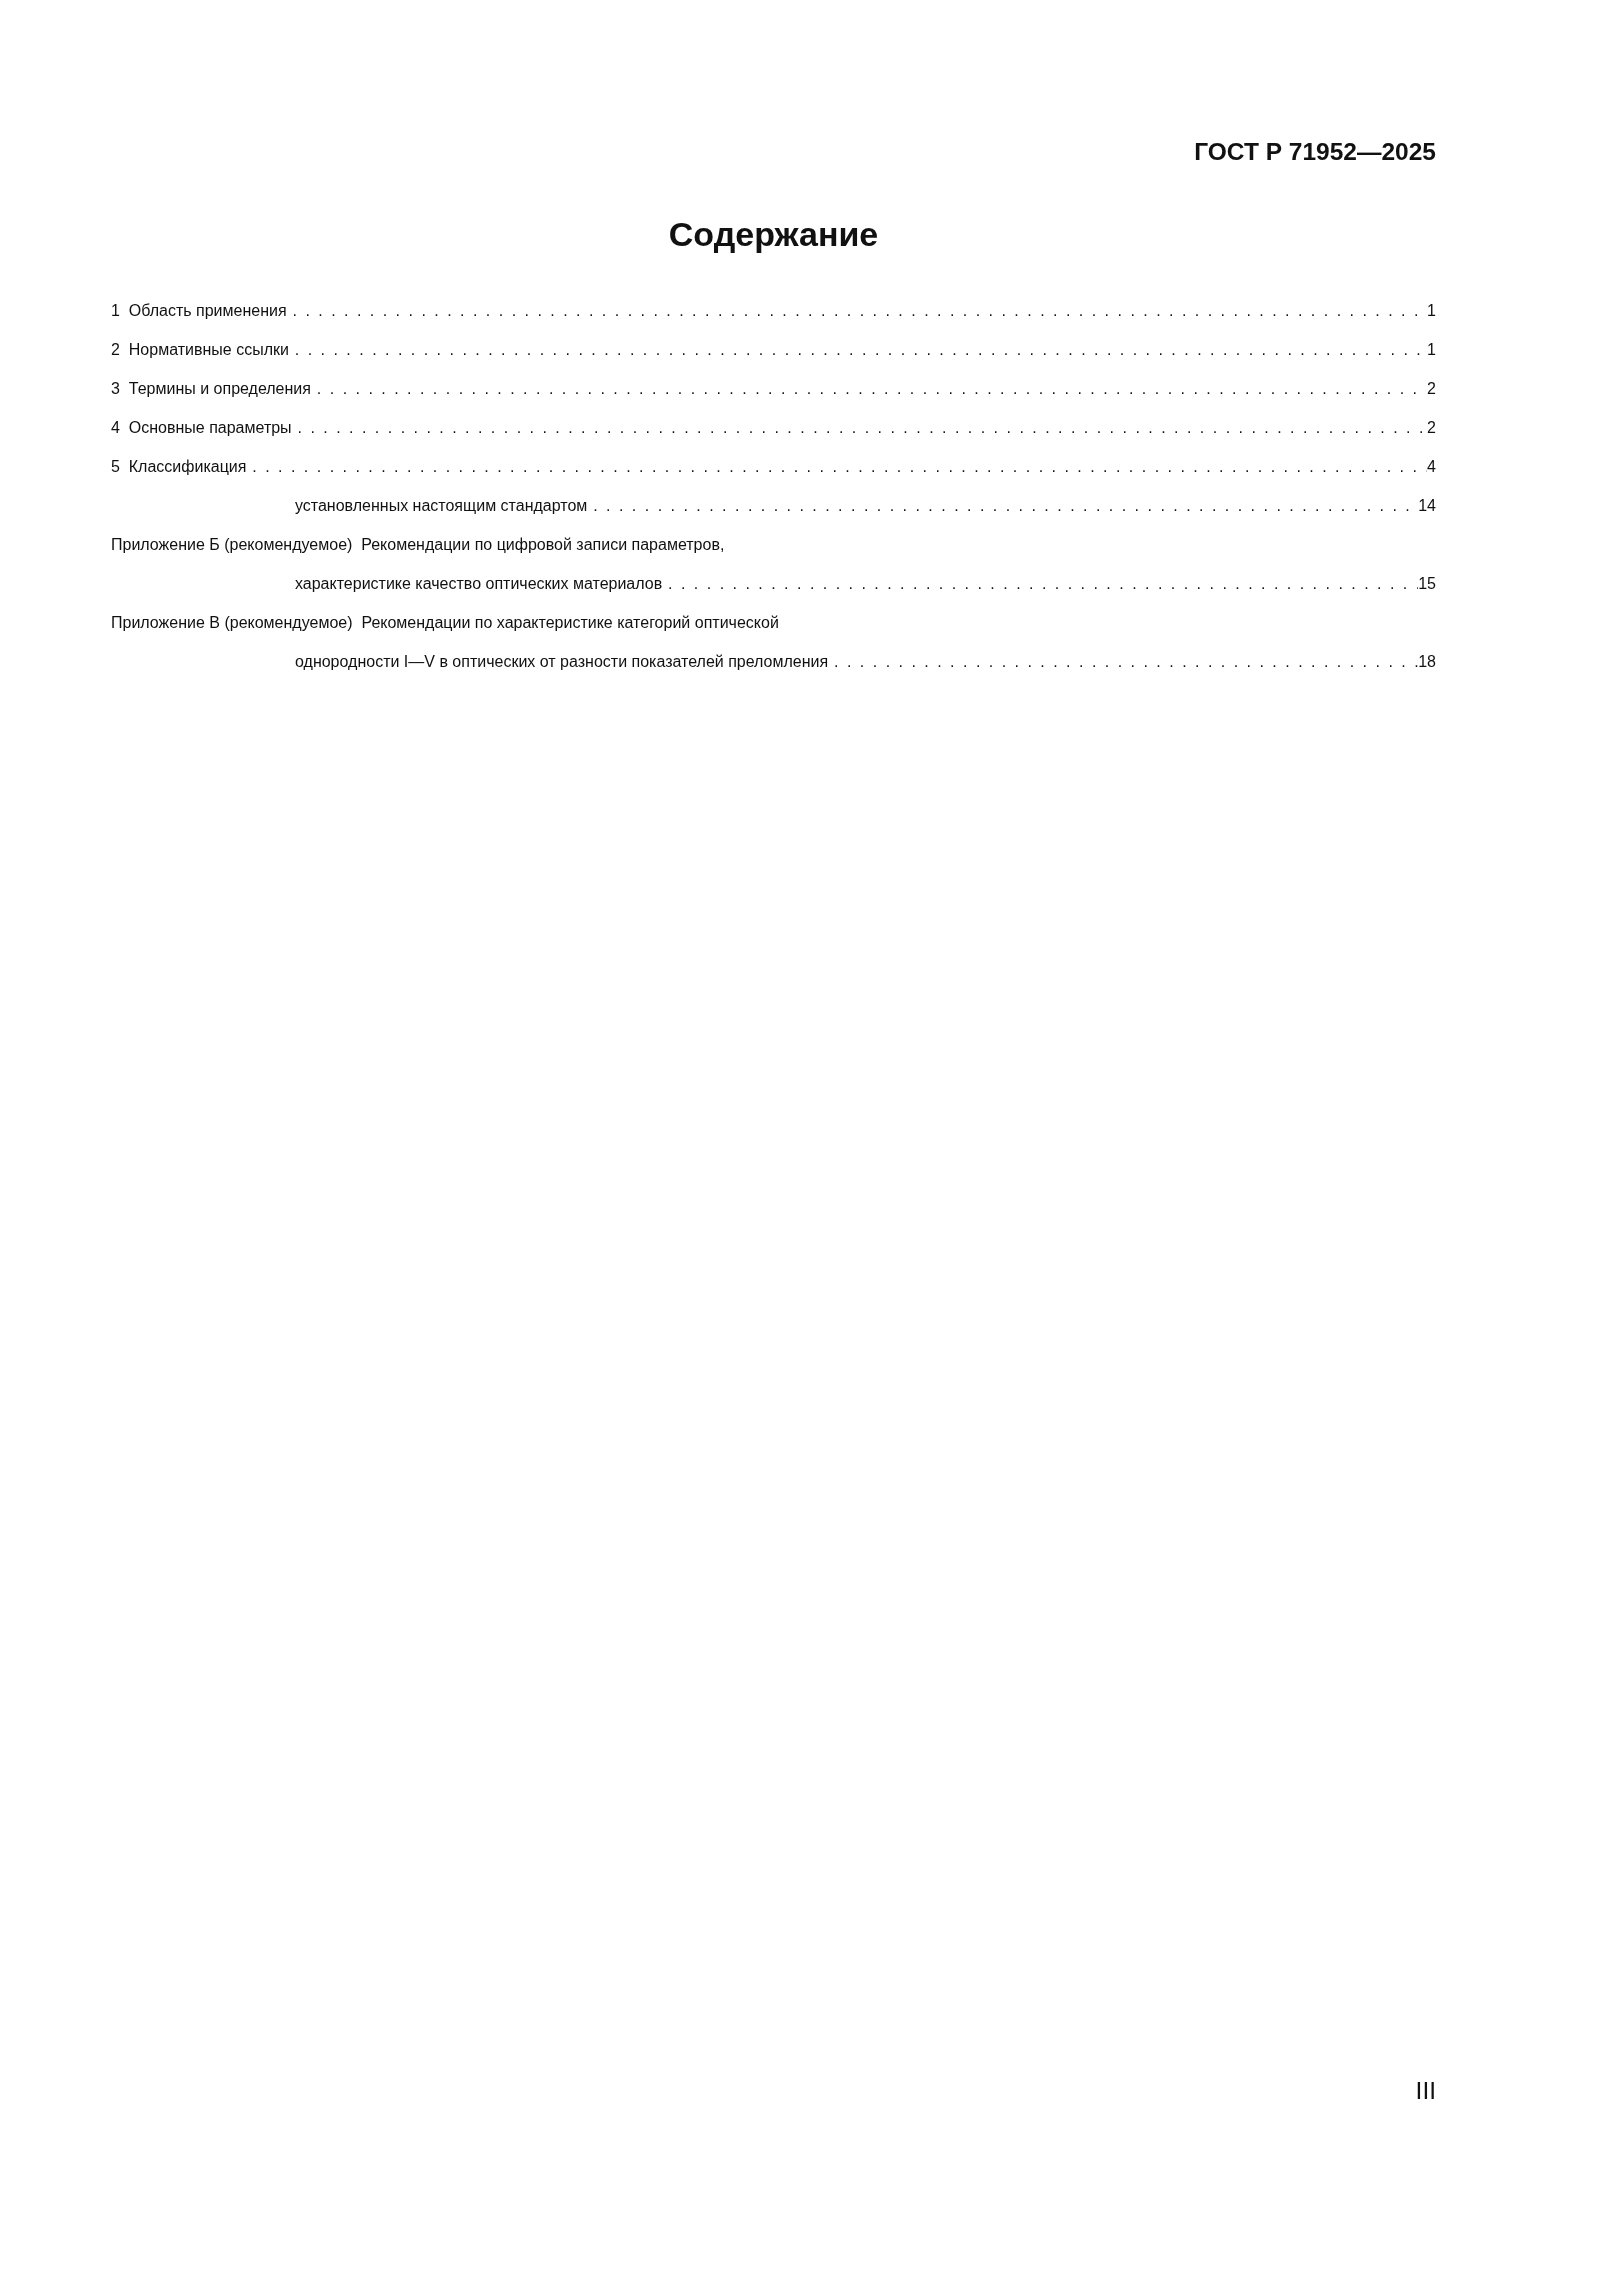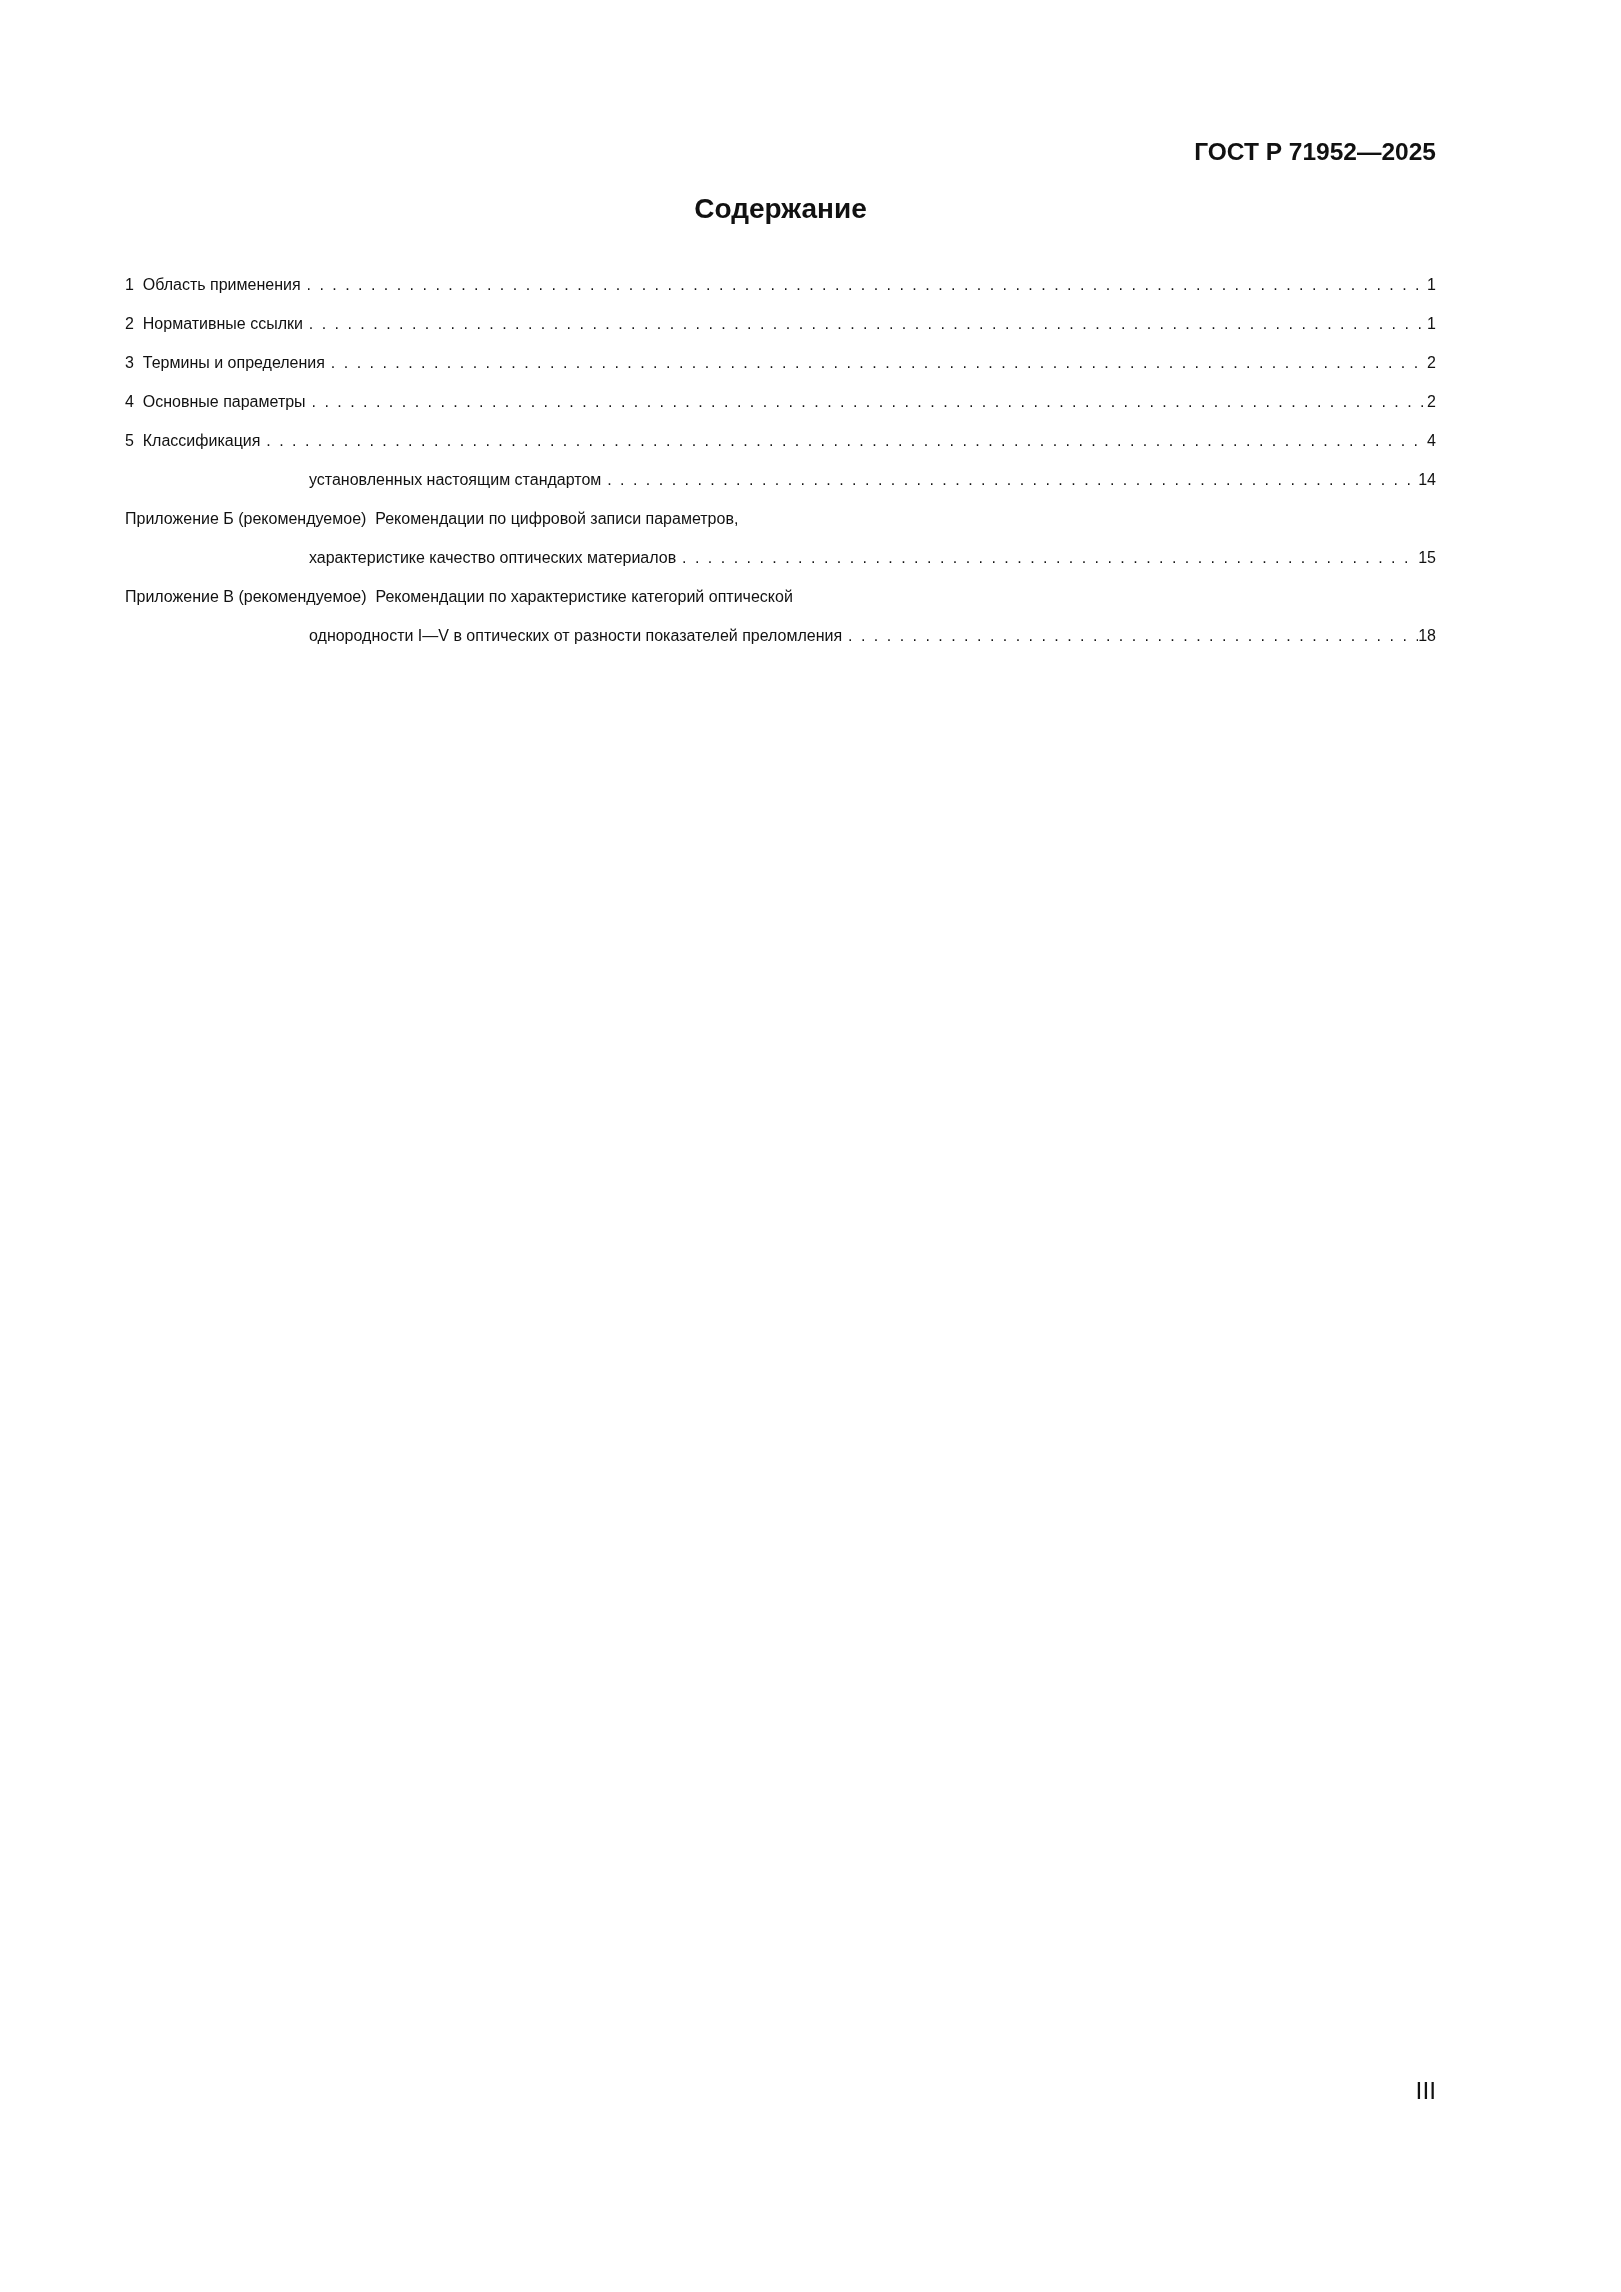--- a/index.html
+++ b/index.html
@@ -8,36 +8,36 @@
     position: relative;
     width: 1621px;
     height: 2293px;
     background: #ffffff;
     margin: 0 auto;
     font-family: "Liberation Sans", "DejaVu Sans", sans-serif;
     color: #111111;
   }
   .content {
     position: absolute;
-    left: 125px;
+    left: 111px;
     right: 185px;
     top: 137px;
   }
   .doc-header {
     text-align: right;
     font-weight: bold;
     font-size: 24.5px;
     line-height: 29px;
   }
   .toc-title {
     text-align: center;
     font-weight: bold;
-    font-size: 28px;
+    font-size: 34px;
     line-height: 35px;
-    margin-top: 25px;
+    margin-top: 51px;
   }
   .toc {
     margin-top: 39px;
     font-size: 16px;
   }
   .toc-row {
     display: flex;
     align-items: baseline;
     line-height: 39px;
     white-space: nowrap;

